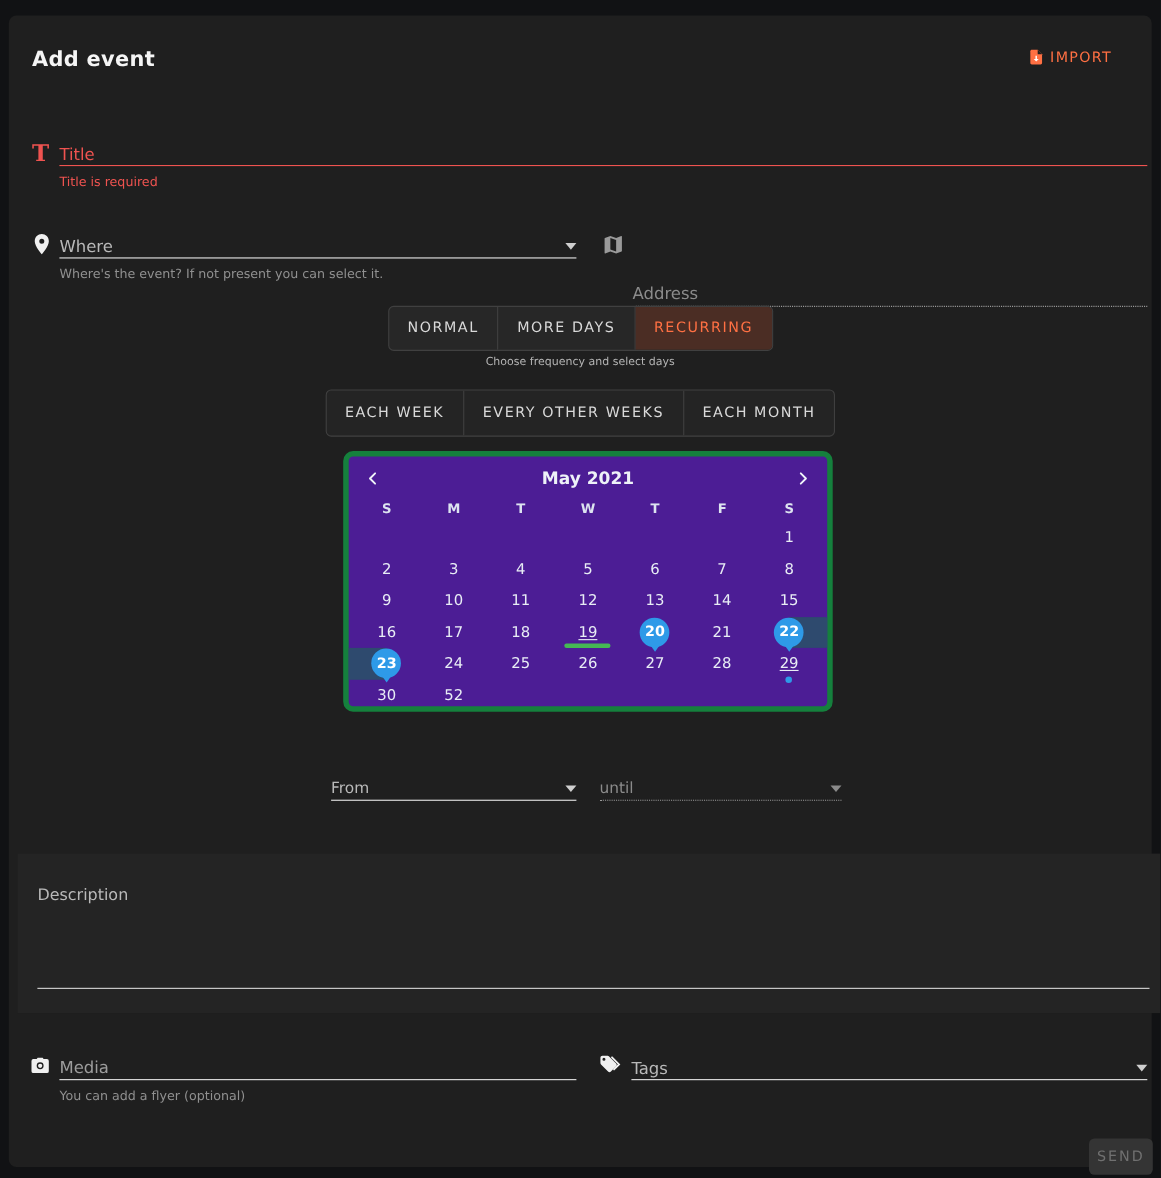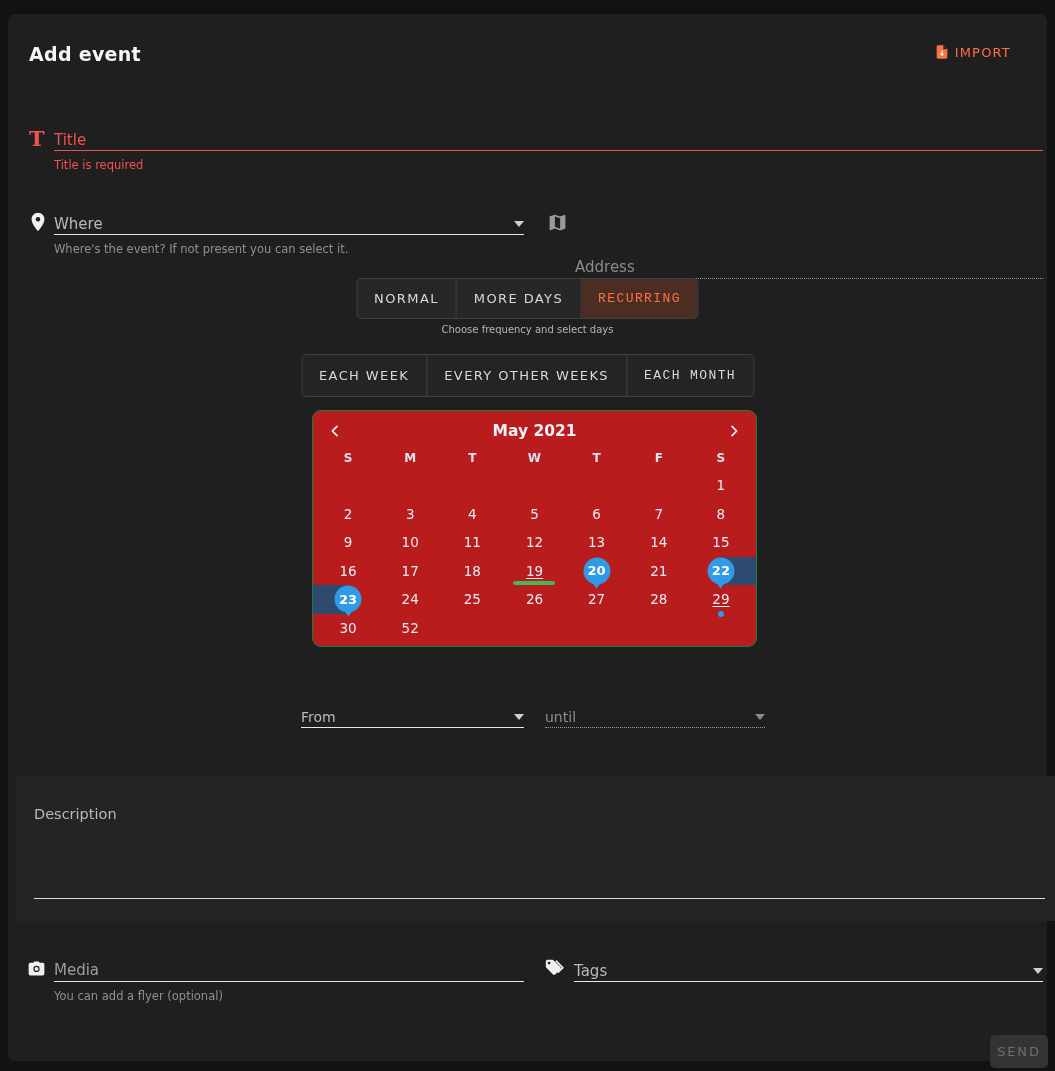--- a/index.html
+++ b/index.html
@@ -29,30 +29,30 @@
   
   .pin-icon { left:19px; top:197px; }
   .where-field { position:absolute; left:46px; top:199px; width:470px; height:22px; border-bottom:1px solid #e8e8e8; display:flex; justify-content:space-between; align-items:center; }
   .where-helper { position:absolute; left:46px; top:228px; }
   .map-icon { left:539px; top:198px; }
   .address-field { position:absolute; left:567px; top:199px; width:468px; height:22px; border-bottom:1px dotted #9a9a9a;margin-top:44px; }
 
   
   .tab-group { position:absolute; top:264px; left:50%; transform:translateX(-50%); display:flex; border:1px solid #404040; border-radius:5px; overflow:hidden; background:#272727; }
   .tab { padding:12px 17px; font-size:13px; letter-spacing:1.4px; color:#d9d9d9; border-right:1px solid #404040; cursor:pointer; white-space:nowrap; }
-  .tab:last-child { border-right:none;font-family:Liberation Mono, monospace; }
+  .tab:last-child { border-right:none; }
   .tab.selected { background:#4b2d24; color:#ff7043; }
   .tabs-helper { position:absolute; top:310px; width:100%; text-align:center; font-size:10px; color:#b5b5b5; }
 
   
   .freq-group { position:absolute; top:340px; left:50%; transform:translateX(-50%); display:flex; border:1px solid #404040; border-radius:5px; overflow:hidden; background:#242424; }
   .freq-group .tab { padding:13px 17px; }
 
   
-  .calendar { position:absolute; left:304px; top:396px; width:445px; height:237px; background:#b91c1c; border:1px solid #15803d; border-radius:9px; overflow:hidden; color:#e8edf5; }
+  .calendar { position:absolute; left:304px; top:396px; width:445px; height:237px; background:#4c1d95; border:5px solid #15803d; border-radius:9px; overflow:hidden; color:#e8edf5; }
   .cal-header { display:flex; align-items:center; justify-content:space-between; height:40px; padding:0 13px; }
   .cal-title { font-size:15.5px; font-weight:bold; color:#eef2f8; }
   .cal-nav { width:18px; height:18px; cursor:pointer; display:flex; align-items:center; justify-content:center; }
   .cal-weekdays, .cal-row { display:flex; padding:0 4px; }
   .cal-weekdays { height:20px; }
   .wk { flex:1; text-align:center; font-size:12px; font-weight:bold; color:#dde4f0; }
   .cal-grid-inner { display:flex; flex-wrap:wrap; padding:0 4px; }
   .day-cell { position:relative; width:14.2857%; height:28.5px; display:flex; align-items:center; justify-content:center; }
   .day-num { position:relative; z-index:3; font-size:13.5px; color:#e8edf5; }
   .day-num.underlined { text-decoration:underline; text-underline-offset:2px; }

